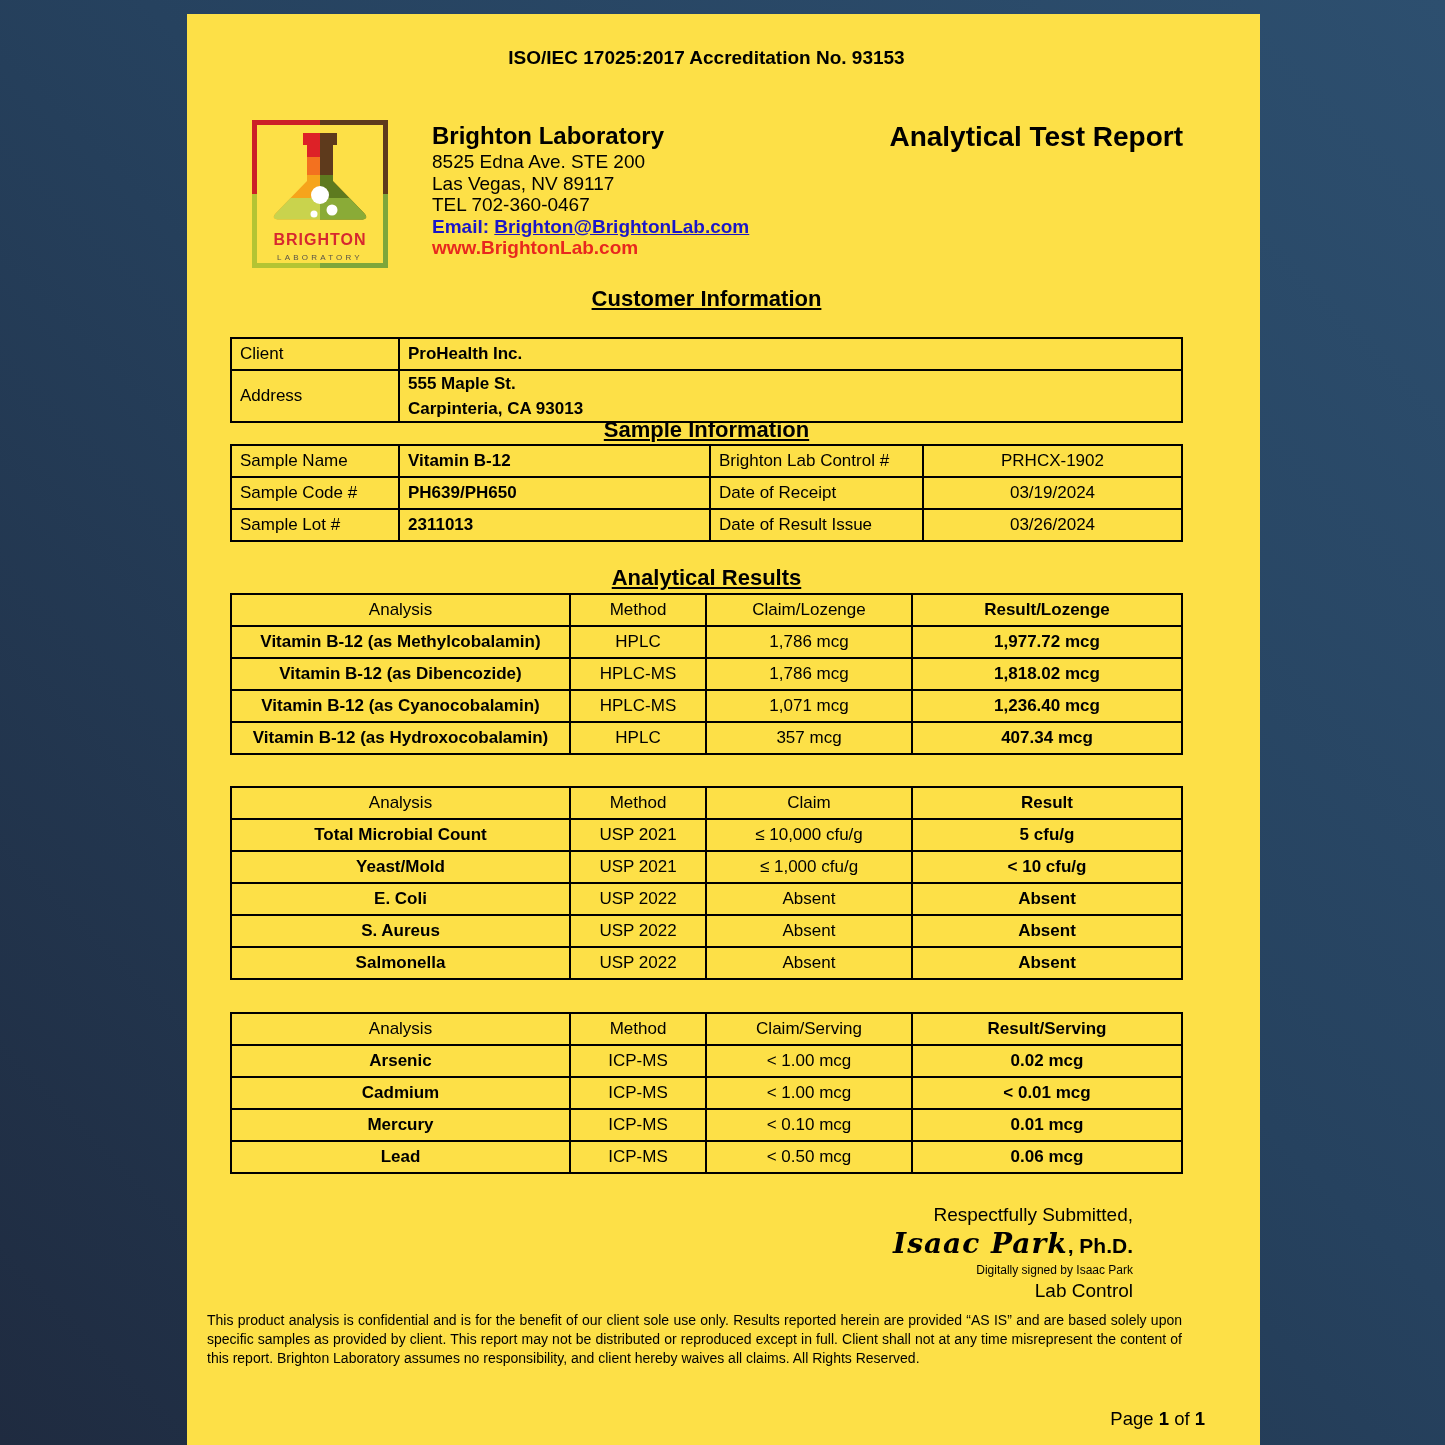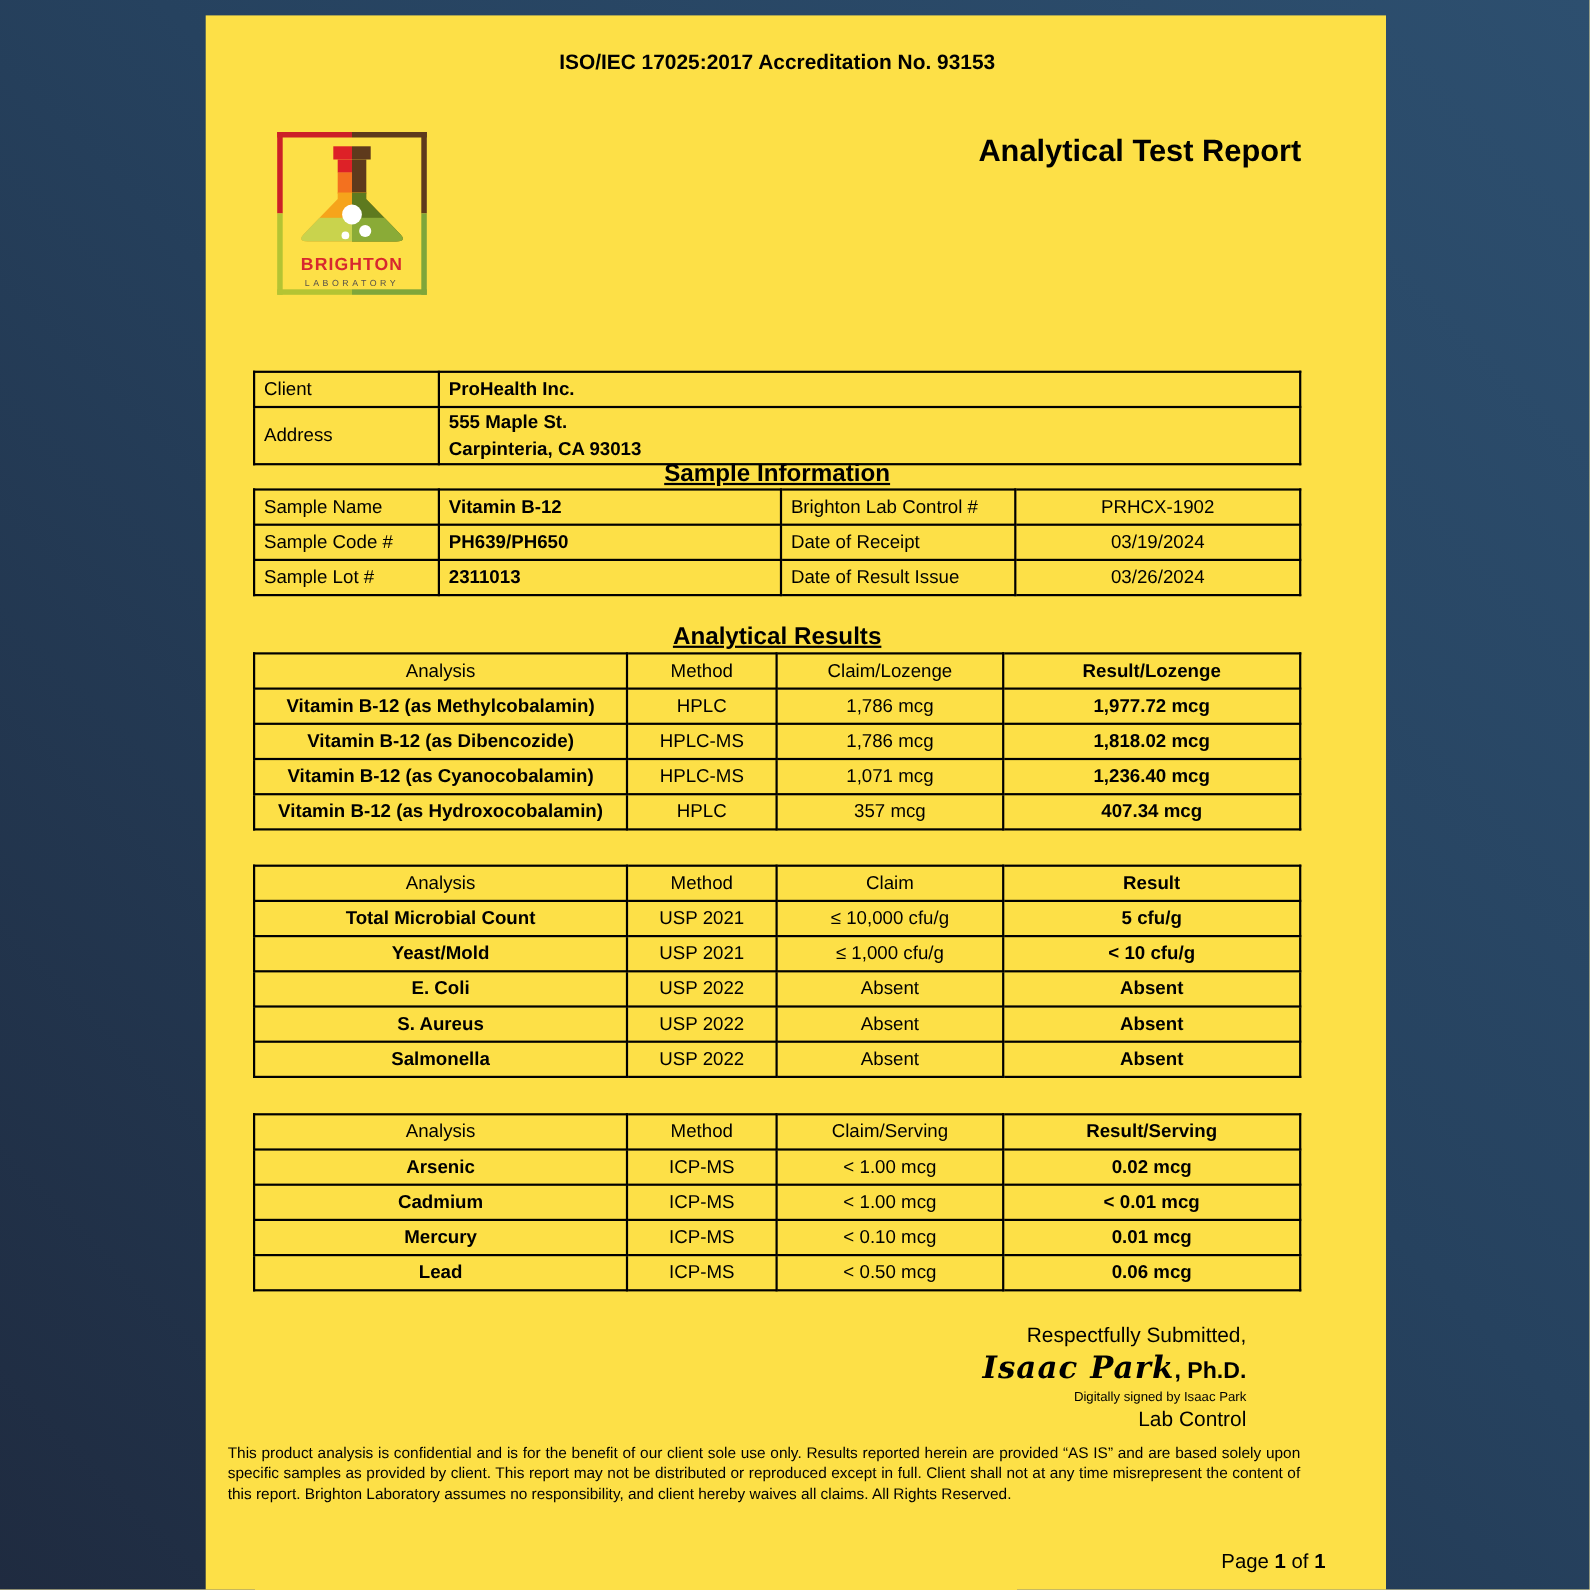--- a/index.html
+++ b/index.html
@@ -121,23 +121,32 @@
         <rect x="0" y="80" width="70" height="22" fill="#c9d34d" clip-path="url(#bodyclip)"></rect>
         <rect x="70" y="80" width="70" height="22" fill="#8aab37" clip-path="url(#bodyclip)"></rect>
         <circle cx="70" cy="77" r="9" fill="#ffffff"></circle>
         <circle cx="82" cy="92" r="5.5" fill="#ffffff"></circle>
         <circle cx="64" cy="96" r="3.5" fill="#ffffff"></circle>
         <text x="70" y="127" text-anchor="middle" font-family="Liberation Sans, sans-serif" font-size="16" font-weight="bold" fill="#d7282f" letter-spacing="1">BRIGHTON</text>
         <text x="70" y="142" text-anchor="middle" font-family="Liberation Sans, sans-serif" font-size="8" fill="#57524a" letter-spacing="3.2">LABORATORY</text>
       </svg>
     </div>
 
+    <div class="lab-info">
+      <div class="lab-name">Brighton Laboratory</div>
+      <div>8525 Edna Ave. STE 200</div>
+      <div>Las Vegas, NV 89117</div>
+      <div>TEL 702-360-0467</div>
+      <div class="email-line"><span>Email: </span><a href="#" class="email-link">Brighton@BrightonLab.com</a></div>
+      <div class="site-line">www.BrightonLab.com</div>
+    </div>
 
     <div class="report-title">Analytical Test Report</div>
 
+    <div class="section-title t-customer">Customer Information</div>
     <table class="tbl tbl-customer">
       <colgroup>
           <col style="width:168px">
           <col>
         </colgroup>
       <tbody>
           <tr>
         <td class="lbl">Client</td>
         <td class="val-b">ProHealth Inc.</td>
       </tr>

